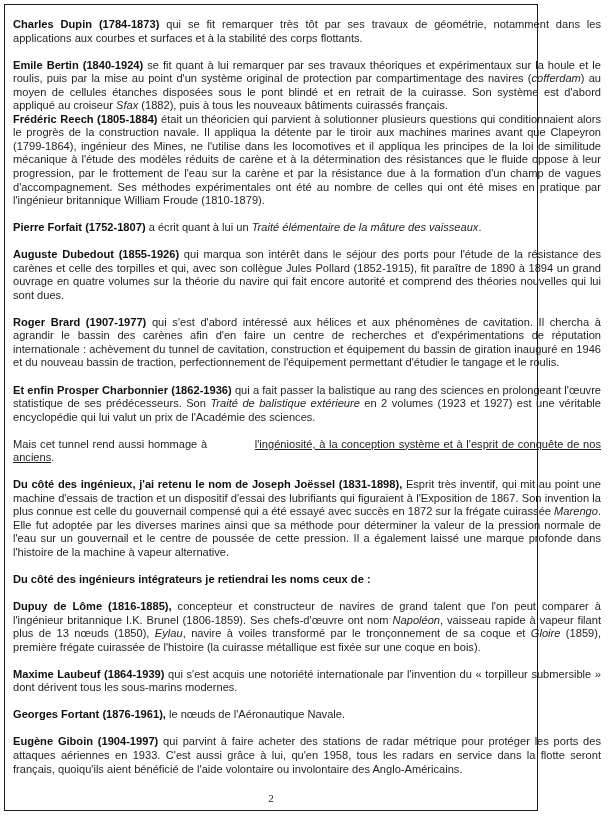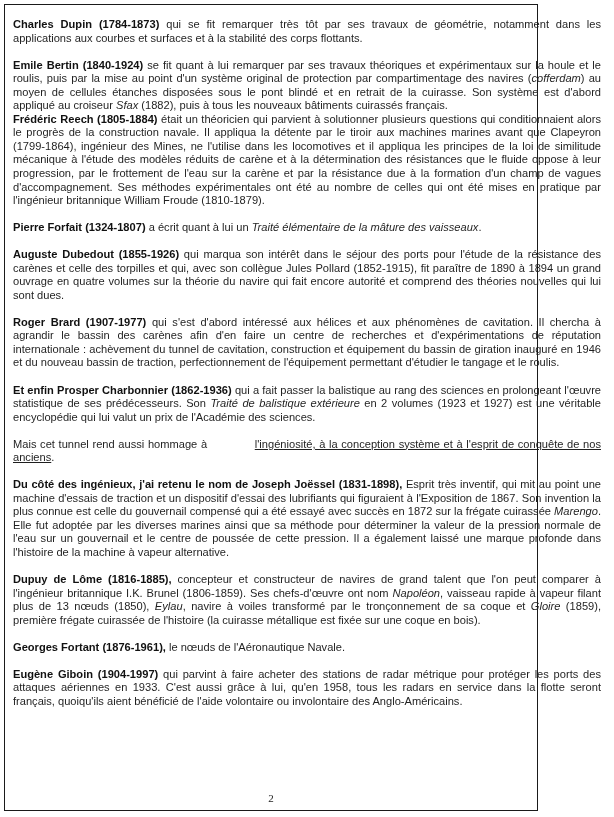--- a/index.html
+++ b/index.html
@@ -38,24 +38,26 @@
   }
 </style>
 </head>
 <body>
 
 <div class="page">
   <div class="content" id="content">
       <p class="para"><b>Charles Dupin (1784-1873)</b><span> qui se fit remarquer très tôt par ses travaux de géométrie, notamment dans les applications aux courbes et surfaces et à la stabilité des corps flottants.</span></p>
       <p class="para tight"><b>Emile Bertin (1840-1924)</b><span> se fit quant à lui remarquer par ses travaux théoriques et expérimentaux sur la houle et le roulis, puis par la mise au point d'un système original de protection par compartimentage des navires (</span><i>cofferdam</i><span>) au moyen de cellules étanches disposées sous le pont blindé et en retrait de la cuirasse. Son système est d'abord appliqué au croiseur </span><i>Sfax</i><span> (1882), puis à tous les nouveaux bâtiments cuirassés français.</span></p>
       <p class="para"><b>Frédéric Reech (1805-1884)</b><span> était un théoricien qui parvient à solutionner plusieurs questions qui conditionnaient alors le progrès de la construction navale. Il appliqua la détente par le tiroir aux machines marines avant que Clapeyron (1799-1864), ingénieur des Mines, ne l'utilise dans les locomotives et il appliqua les principes de la loi de similitude mécanique à l'étude des modèles réduits de carène et à la détermination des résistances que le fluide oppose à leur progression, par le frottement de l'eau sur la carène et par la résistance due à la formation d'un champ de vagues d'accompagnement. Ses méthodes expérimentales ont été au nombre de celles qui ont été mises en pratique par l'ingénieur britannique William Froude (1810-1879).</span></p>
-      <p class="para"><b>Pierre Forfait (1324-1807)</b><span> a écrit quant à lui un </span><i>Traité élémentaire de la mâture des vaisseaux</i><span>.</span></p>
+      <p class="para"><b>Pierre Forfait (1752-1807)</b><span> a écrit quant à lui un </span><i>Traité élémentaire de la mâture des vaisseaux</i><span>.</span></p>
       <p class="para"><b>Auguste Dubedout (1855-1926)</b><span> qui marqua son intérêt dans le séjour des ports pour l'étude de la résistance des carènes et celle des torpilles et qui, avec son collègue Jules Pollard (1852-1915), fit paraître de 1890 à 1894 un grand ouvrage en quatre volumes sur la théorie du navire qui fait encore autorité et comprend des théories nouvelles qui lui sont dues.</span></p>
       <p class="para"><b>Roger Brard (1907-1977)</b><span> qui s'est d'abord intéressé aux hélices et aux phénomènes de cavitation. Il chercha à agrandir le bassin des carènes afin d'en faire un centre de recherches et d'expérimentations de réputation internationale : achèvement du tunnel de cavitation, construction et équipement du bassin de giration inauguré en 1946 et du nouveau bassin de traction, perfectionnement de l'équipement permettant d'étudier le tangage et le roulis.</span></p>
       <p class="para"><b>Et enfin Prosper Charbonnier (1862-1936)</b><span> qui a fait passer la balistique au rang des sciences en prolongeant l'œuvre statistique de ses prédécesseurs. Son </span><i>Traité de balistique extérieure</i><span> en 2 volumes (1923 et 1927) est une véritable encyclopédie qui lui valut un prix de l'Académie des sciences.</span></p>
       <p class="para"><span>Mais cet tunnel rend aussi hommage à </span><u>l'ingéniosité, à la conception système et à l'esprit de conquête de nos anciens</u><span>.</span></p>
       <p class="para"><b>Du côté des ingénieux, j'ai retenu le nom de Joseph Joëssel (1831-1898),</b><span> Esprit très inventif, qui mit au point une machine d'essais de traction et un dispositif d'essai des lubrifiants qui figuraient à l'Exposition de 1867. Son invention la plus connue est celle du gouvernail compensé qui a été essayé avec succès en 1872 sur la frégate cuirassée </span><i>Marengo</i><span>. Elle fut adoptée par les diverses marines ainsi que sa méthode pour déterminer la valeur de la pression normale de l'eau sur un gouvernail et le centre de poussée de cette pression. Il a également laissé une marque profonde dans l'histoire de la machine à vapeur alternative.</span></p>
+      <p class="para"><b>Du côté des ingénieurs intégrateurs je retiendrai les noms ceux de :</b></p>
       <p class="para"><b>Dupuy de Lôme (1816-1885),</b><span> concepteur et constructeur de navires de grand talent que l'on peut comparer à l'ingénieur britannique I.K. Brunel (1806-1859). Ses chefs-d'œuvre ont nom </span><i>Napoléon</i><span>, vaisseau rapide à vapeur filant plus de 13 nœuds (1850), </span><i>Eylau</i><span>, navire à voiles transformé par le tronçonnement de sa coque et </span><i>Gloire</i><span> (1859), première frégate cuirassée de l'histoire (la cuirasse métallique est fixée sur une coque en bois).</span></p>
+      <p class="para"><b>Maxime Laubeuf (1864-1939)</b><span> qui s'est acquis une notoriété internationale par l'invention du « torpilleur submersible » dont dérivent tous les sous-marins modernes.</span></p>
       <p class="para"><b>Georges Fortant (1876-1961),</b><span> le nœuds de l'Aéronautique Navale.</span></p>
       <p class="para"><b>Eugène Giboin (1904-1997)</b><span> qui parvint à faire acheter des stations de radar métrique pour protéger les ports des attaques aériennes en 1933. C'est aussi grâce à lui, qu'en 1958, tous les radars en service dans la flotte seront français, quoiqu'ils aient bénéficié de l'aide volontaire ou involontaire des Anglo-Américains.</span></p>
     </div>
   <div class="page-number">2</div>
 </div>
 
 </body></html>

